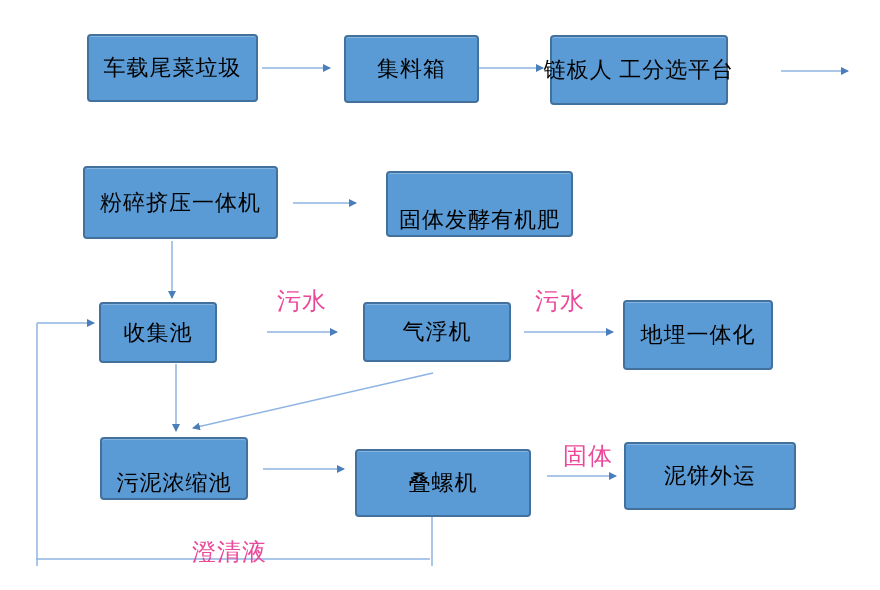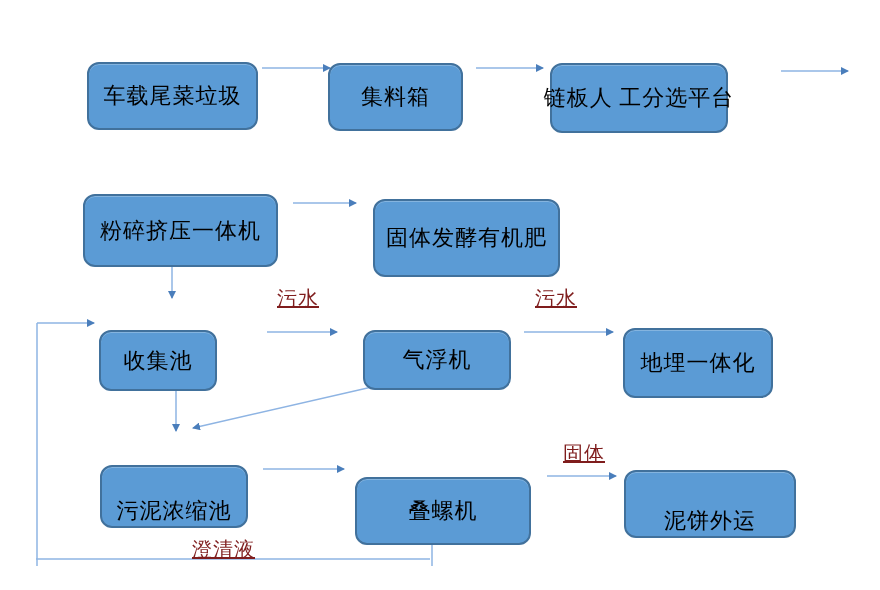--- a/index.html
+++ b/index.html
@@ -23,38 +23,36 @@
     height: 590px;
   }
   .node {
     position: absolute;
     box-sizing: border-box;
     display: flex;
     align-items: center;
     justify-content: center;
     background: #5b9bd5;
     border: 2px solid #41719c;
-    border-radius: 12px;
+    border-radius: 4px;
     box-shadow: inset 0 1px 0 rgba(255,255,255,0.25);
-    margin-top: 28px;
   }
   .node .node-label {
     color: #000000;
     font-size: 22px;
     letter-spacing: 1px;
     white-space: pre;
     text-align: center;
   }
   .edge-label {
     position: absolute;
-    color: #7f1d1d;
-    font-size: 20px;
+    color: #ec4899;
+    font-size: 24px;
     letter-spacing: 1px;
     white-space: pre;
-    text-decoration: underline;
   }
 </style>
 </head>
 <body>
 
 <div id="canvas">
   <svg id="edge-layer" viewBox="0 0 880 590">
       <defs>
         <marker id="arrowhead" markerUnits="userSpaceOnUse" markerWidth="9" markerHeight="8" refX="7" refY="4" orient="auto">
           <path d="M0,0 L8,4 L0,8 Z" fill="#4a7ebb"></path>
@@ -73,48 +71,48 @@
       <line x1="547" y1="476" x2="616" y2="476" stroke="#8eb4e3" stroke-width="1.5" marker-end="url(#arrowhead)"></line>
       <line x1="37" y1="323" x2="94" y2="323" stroke="#8eb4e3" stroke-width="1.5" marker-end="url(#arrowhead)"></line>
       <line x1="37" y1="566" x2="37" y2="323" stroke="#8eb4e3" stroke-width="1.5"></line>
       <line x1="430" y1="559" x2="36" y2="559" stroke="#8eb4e3" stroke-width="1.5"></line>
       <line x1="432" y1="508" x2="432" y2="566" stroke="#8eb4e3" stroke-width="1.5"></line>
     </svg>
   <div id="node-layer">
       <div class="node" style="left: 87px; top: 34px; width: 171px; height: 68px;">
         <span class="node-label">车载尾菜垃圾</span>
       </div>
-      <div class="node" style="left: 328px; top: 35px; width: 135px; height: 68px;">
+      <div class="node" style="left: 344px; top: 35px; width: 135px; height: 68px;">
         <span class="node-label">集料箱</span>
       </div>
       <div class="node" style="left: 550px; top: 35px; width: 178px; height: 70px;">
         <span class="node-label">链板人 工分选平台</span>
       </div>
       <div class="node" style="left: 83px; top: 166px; width: 195px; height: 73px;">
         <span class="node-label">粉碎挤压一体机</span>
       </div>
-      <div class="node" style="left: 373px; top: 171px; width: 187px; height: 78px;">
+      <div class="node" style="left: 386px; top: 171px; width: 187px; height: 66px; align-items: flex-end;">
         <span class="node-label">固体发酵有机肥</span>
       </div>
       <div class="node" style="left: 99px; top: 302px; width: 118px; height: 61px;">
         <span class="node-label">收集池</span>
       </div>
       <div class="node" style="left: 363px; top: 302px; width: 148px; height: 60px;">
         <span class="node-label">气浮机</span>
       </div>
       <div class="node" style="left: 623px; top: 300px; width: 150px; height: 70px;">
         <span class="node-label">地埋一体化</span>
       </div>
       <div class="node" style="left: 100px; top: 437px; width: 148px; height: 63px; align-items: flex-end;">
         <span class="node-label">污泥浓缩池</span>
       </div>
       <div class="node" style="left: 355px; top: 449px; width: 176px; height: 68px;">
         <span class="node-label">叠螺机</span>
       </div>
-      <div class="node" style="left: 624px; top: 442px; width: 172px; height: 68px; align-items: flex-end;">
+      <div class="node" style="left: 624px; top: 442px; width: 172px; height: 68px;">
         <span class="node-label">泥饼外运</span>
       </div>
     </div>
   <div id="label-layer">
       <div class="edge-label" style="left: 277px; top: 285px;">污水</div>
       <div class="edge-label" style="left: 535px; top: 285px;">污水</div>
       <div class="edge-label" style="left: 563px; top: 440px;">固体</div>
       <div class="edge-label" style="left: 192px; top: 536px;">澄清液</div>
     </div>
 </div>

